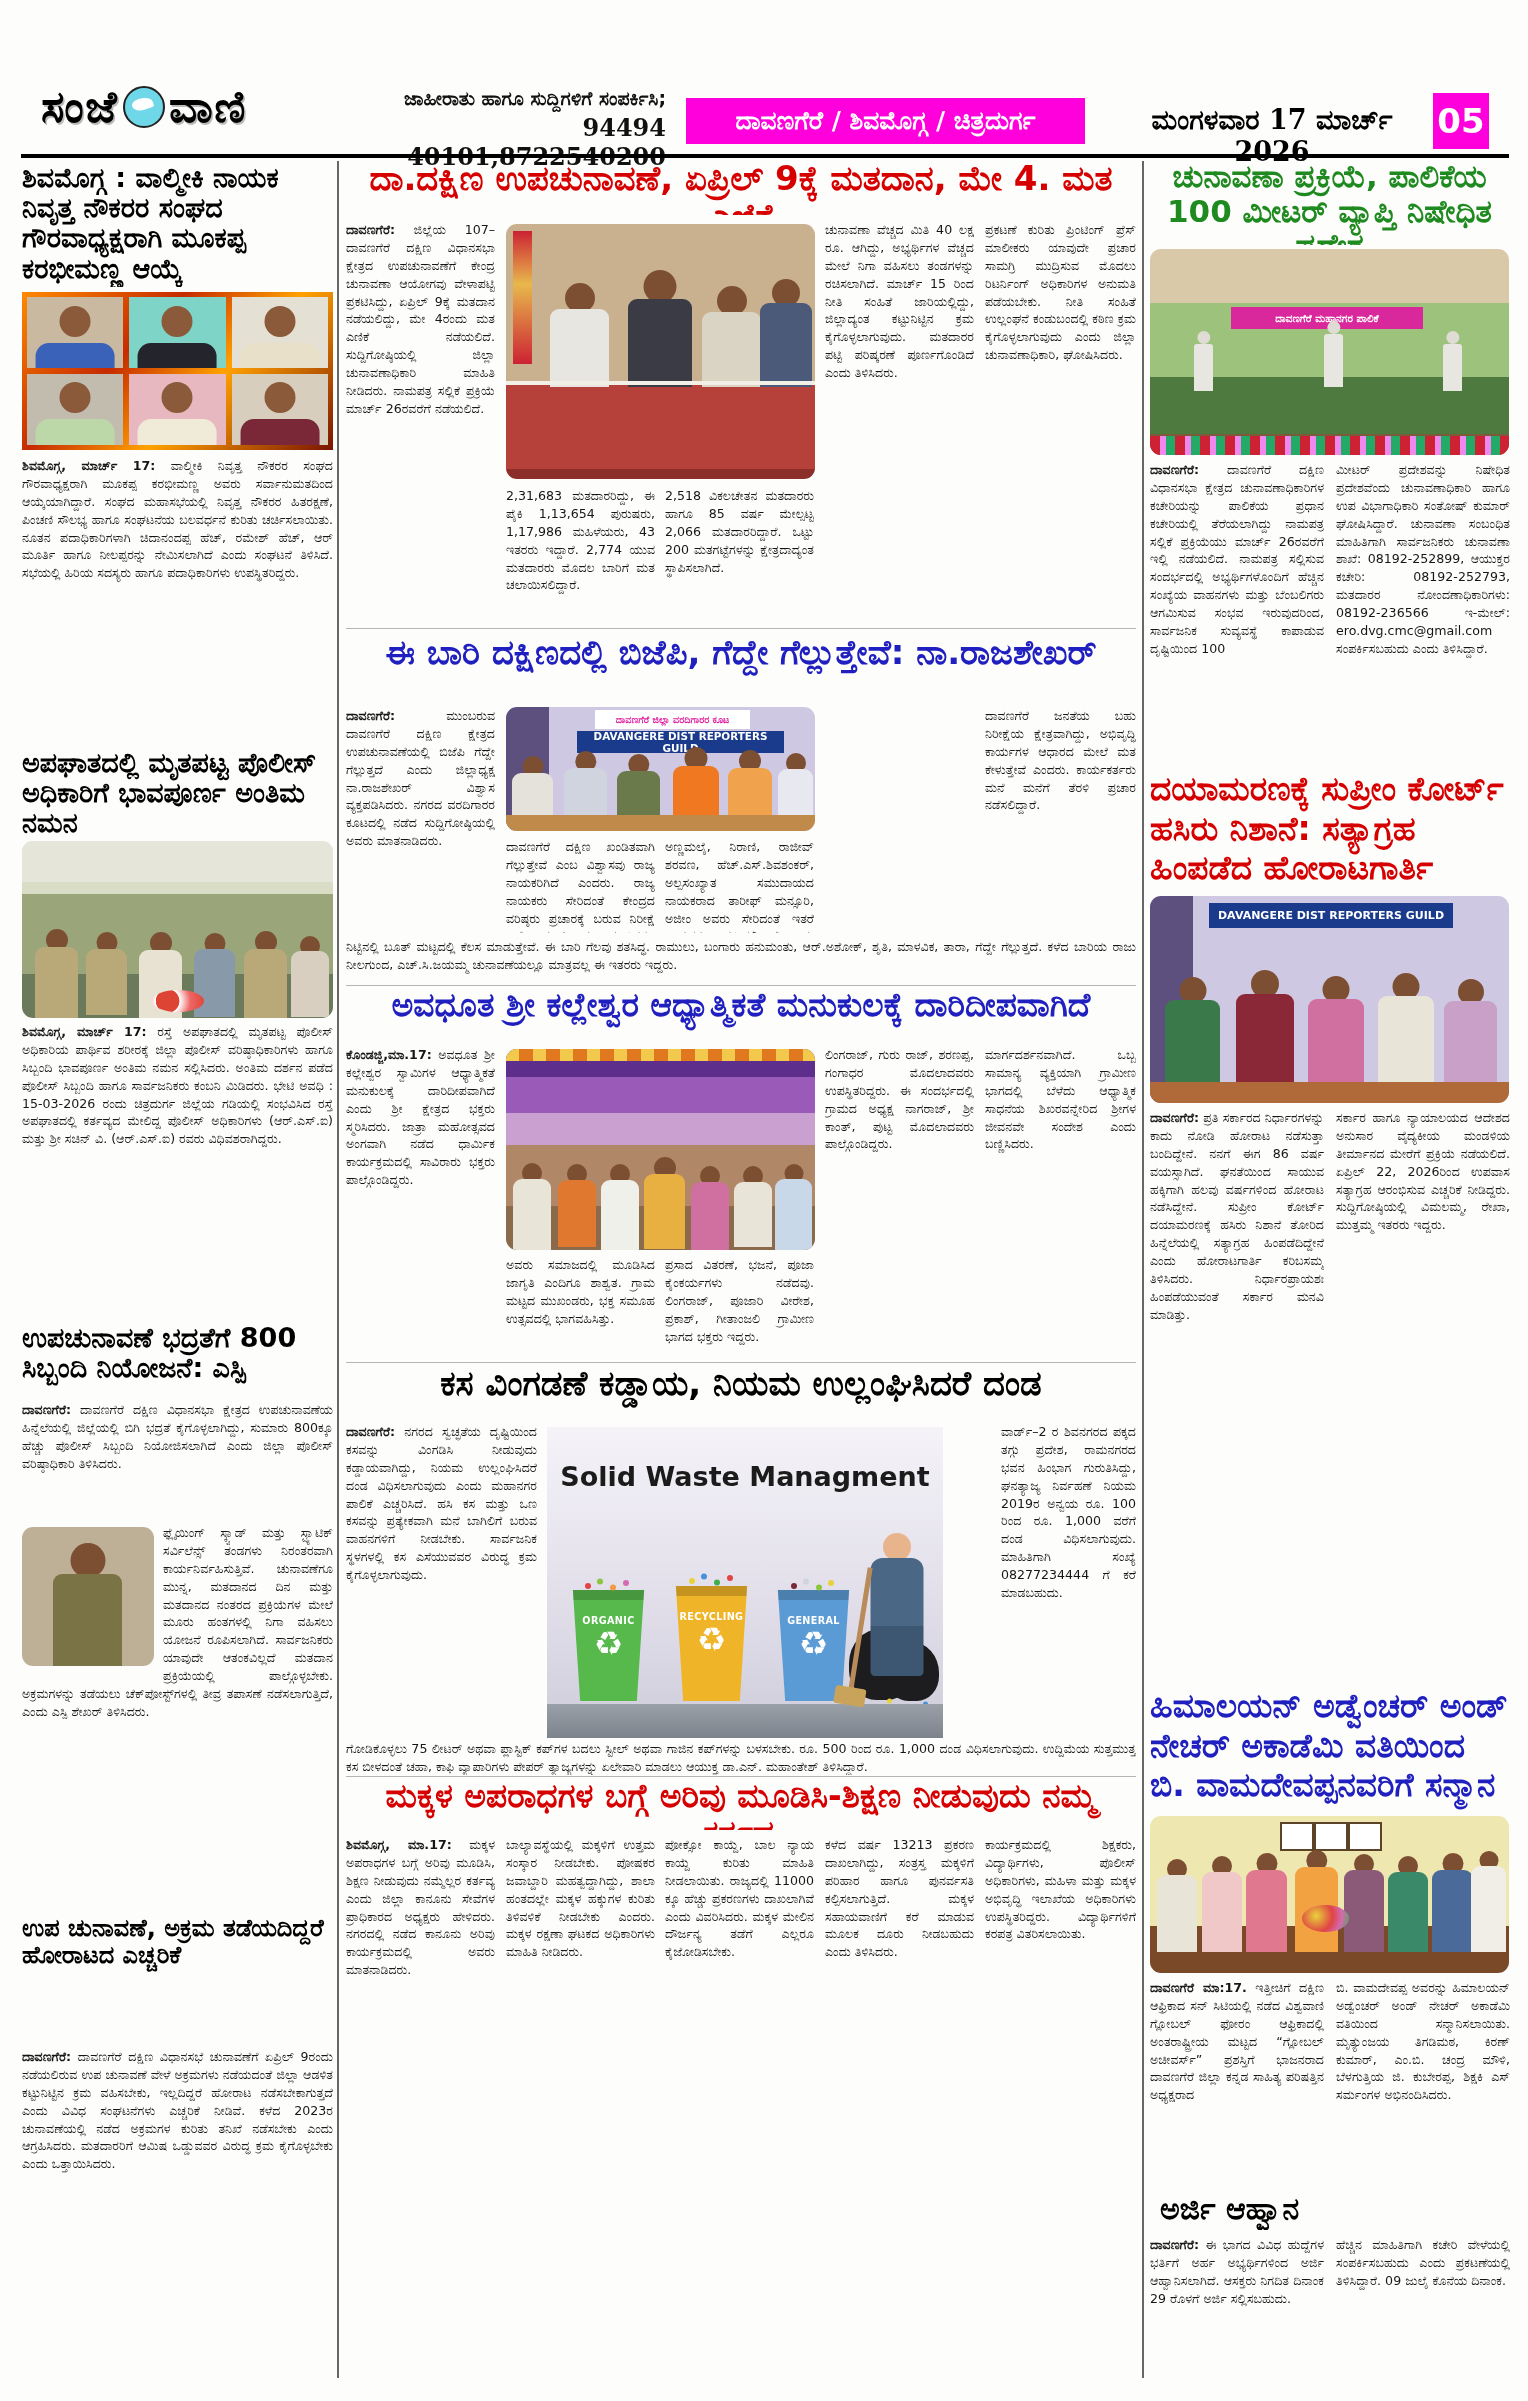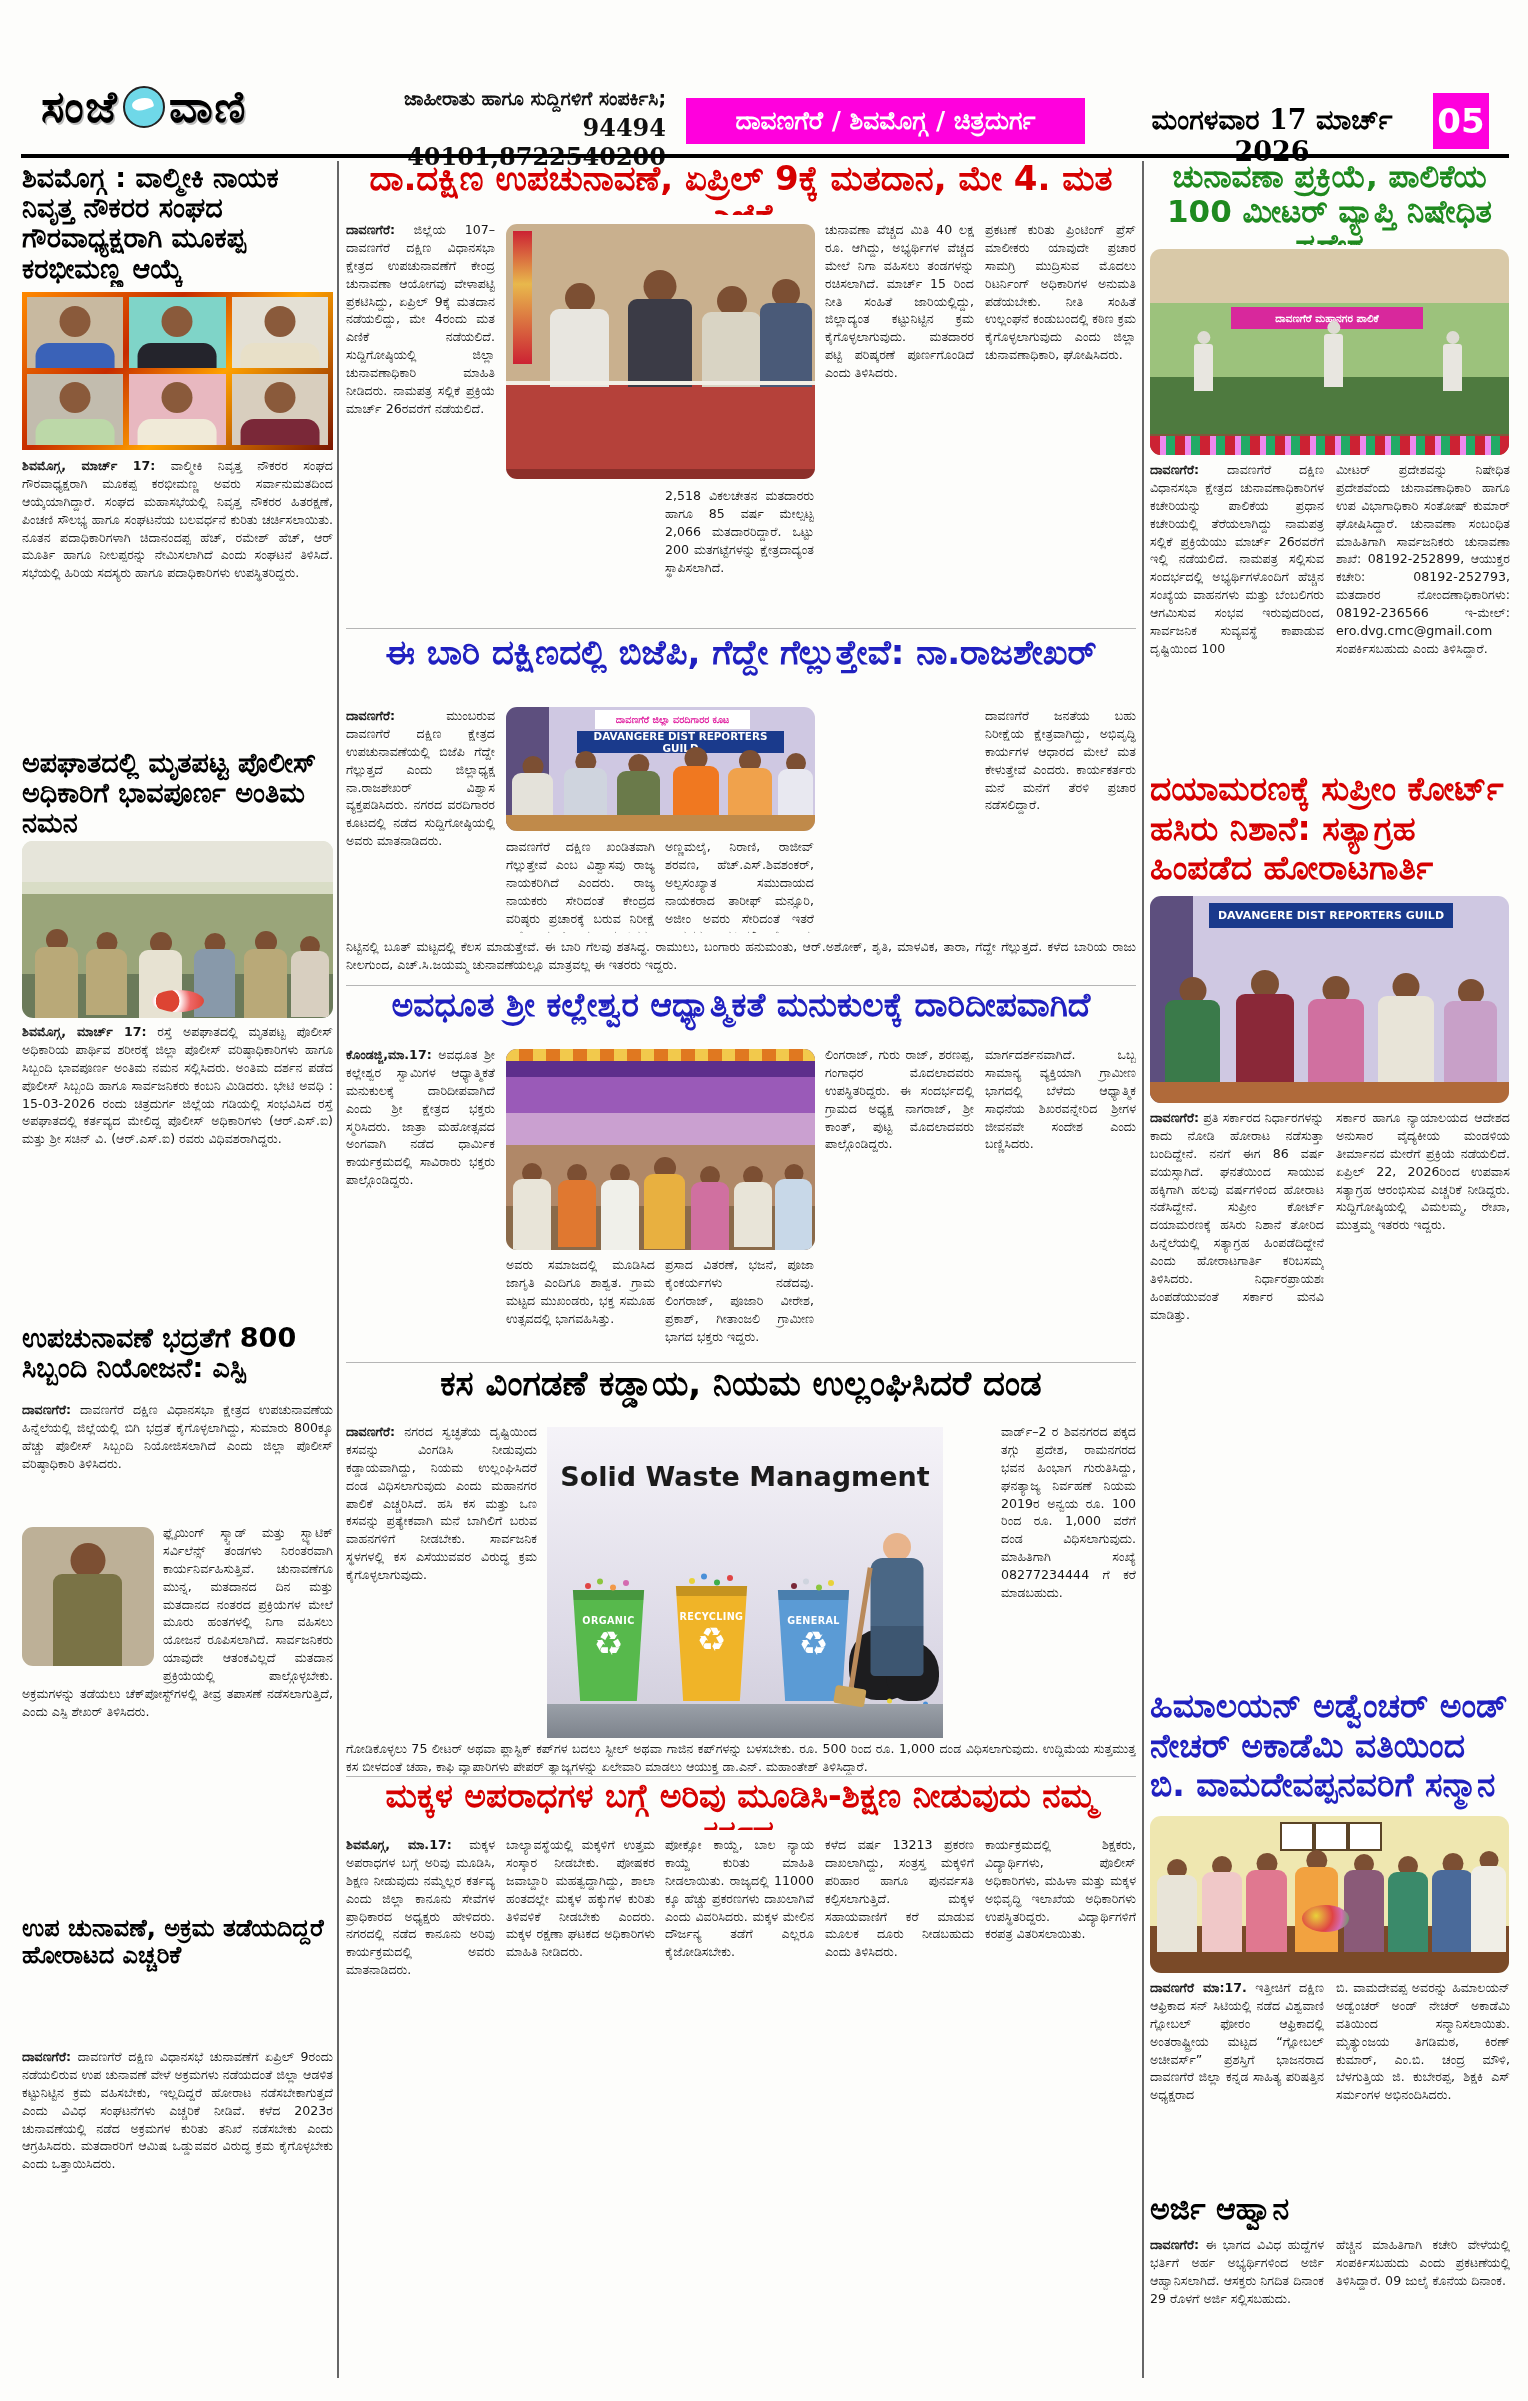--- a/index.html
+++ b/index.html
@@ -173,20 +173,21 @@
       <span>ಜಿಲ್ಲೆಯ 107–ದಾವಣಗೆರೆ ದಕ್ಷಿಣ ವಿಧಾನಸಭಾ ಕ್ಷೇತ್ರದ ಉಪಚುನಾವಣೆಗೆ ಕೇಂದ್ರ ಚುನಾವಣಾ ಆಯೋಗವು ವೇಳಾಪಟ್ಟಿ ಪ್ರಕಟಿಸಿದ್ದು, ಏಪ್ರಿಲ್ 9ಕ್ಕೆ ಮತದಾನ ನಡೆಯಲಿದ್ದು, ಮೇ 4ರಂದು ಮತ ಎಣಿಕೆ ನಡೆಯಲಿದೆ. ಸುದ್ದಿಗೋಷ್ಠಿಯಲ್ಲಿ ಜಿಲ್ಲಾ ಚುನಾವಣಾಧಿಕಾರಿ ಮಾಹಿತಿ ನೀಡಿದರು. ನಾಮಪತ್ರ ಸಲ್ಲಿಕೆ ಪ್ರಕ್ರಿಯೆ ಮಾರ್ಚ್ 26ರವರೆಗೆ ನಡೆಯಲಿದೆ.</span>
     </div>
     <div class="photo" style="top:65px;left:160px;width:309px;height:255px;background:linear-gradient(#c9b08e 0 62%,#b5413a 62% 96%,#8c2f2a 96%);">
       <div style="position:absolute;left:7.4px;top:7.4px;width:19px;height:133px;background:linear-gradient(#c23,#e8b84c 40%,#c23);"></div>
       <div class="fig" style="left:44px;top:59px;width:59px;height:104px;--shirt:#e8e6e0;--hs:30px;"></div>
       <div class="fig" style="left:122px;top:46px;width:64px;height:117px;--shirt:#3b3b46;--hs:33px;"></div>
       <div class="fig" style="left:196px;top:62px;width:59px;height:101px;--shirt:#d9d4c4;--hs:30px;"></div>
       <div class="fig" style="left:254px;top:55px;width:52px;height:108px;--shirt:#4a5a78;--hs:28px;"></div>
       <div class="strip" style="top:157px;height:4.4px;background:#f2efe6;"></div>
     </div>
+    <div class="tcol" style="top:328px;left:160px;width:149px;height:138px;">2,31,683 ಮತದಾರರಿದ್ದು, ಈ ಪೈಕಿ 1,13,654 ಪುರುಷರು, 1,17,986 ಮಹಿಳೆಯರು, 43 ಇತರರು ಇದ್ದಾರೆ. 2,774 ಯುವ ಮತದಾರರು ಮೊದಲ ಬಾರಿಗೆ ಮತ ಚಲಾಯಿಸಲಿದ್ದಾರೆ.</div>
     <div class="tcol" style="top:328px;left:319px;width:149px;height:138px;">2,518 ವಿಕಲಚೇತನ ಮತದಾರರು ಹಾಗೂ 85 ವರ್ಷ ಮೇಲ್ಪಟ್ಟ 2,066 ಮತದಾರರಿದ್ದಾರೆ. ಒಟ್ಟು 200 ಮತಗಟ್ಟೆಗಳನ್ನು ಕ್ಷೇತ್ರದಾದ್ಯಂತ ಸ್ಥಾಪಿಸಲಾಗಿದೆ.</div>
     <div class="tcol" style="top:62px;left:479px;width:149px;height:404px;">ಚುನಾವಣಾ ವೆಚ್ಚದ ಮಿತಿ 40 ಲಕ್ಷ ರೂ. ಆಗಿದ್ದು, ಅಭ್ಯರ್ಥಿಗಳ ವೆಚ್ಚದ ಮೇಲೆ ನಿಗಾ ವಹಿಸಲು ತಂಡಗಳನ್ನು ರಚಿಸಲಾಗಿದೆ. ಮಾರ್ಚ್ 15 ರಿಂದ ನೀತಿ ಸಂಹಿತೆ ಜಾರಿಯಲ್ಲಿದ್ದು, ಜಿಲ್ಲಾದ್ಯಂತ ಕಟ್ಟುನಿಟ್ಟಿನ ಕ್ರಮ ಕೈಗೊಳ್ಳಲಾಗುವುದು. ಮತದಾರರ ಪಟ್ಟಿ ಪರಿಷ್ಕರಣೆ ಪೂರ್ಣಗೊಂಡಿದೆ ಎಂದು ತಿಳಿಸಿದರು.</div>
     <div class="tcol" style="top:62px;left:639px;width:151px;height:404px;">ಪ್ರಕಟಣೆ ಕುರಿತು ಪ್ರಿಂಟಿಂಗ್ ಪ್ರೆಸ್ ಮಾಲೀಕರು ಯಾವುದೇ ಪ್ರಚಾರ ಸಾಮಗ್ರಿ ಮುದ್ರಿಸುವ ಮೊದಲು ರಿಟರ್ನಿಂಗ್ ಅಧಿಕಾರಿಗಳ ಅನುಮತಿ ಪಡೆಯಬೇಕು. ನೀತಿ ಸಂಹಿತೆ ಉಲ್ಲಂಘನೆ ಕಂಡುಬಂದಲ್ಲಿ ಕಠಿಣ ಕ್ರಮ ಕೈಗೊಳ್ಳಲಾಗುವುದು ಎಂದು ಜಿಲ್ಲಾ ಚುನಾವಣಾಧಿಕಾರಿ, ಘೋಷಿಸಿದರು.</div>
   </article>
 
   <article style="left:346px;top:630px;width:790px;height:353px;">
     <h2 class="hl c-blue center-hl" style="top:3px;height:68px;font-size:34px;">ಈ ಬಾರಿ ದಕ್ಷಿಣದಲ್ಲಿ ಬಿಜೆಪಿ, ಗೆದ್ದೇ ಗೆಲ್ಲುತ್ತೇವೆ: ನಾ.ರಾಜಶೇಖರ್</h2>
     <div class="tcol" style="top:77px;left:0;width:149px;height:226px;">
       <b class="lead">ದಾವಣಗೆರೆ:</b>
       <span>ಮುಂಬರುವ ದಾವಣಗೆರೆ ದಕ್ಷಿಣ ಕ್ಷೇತ್ರದ ಉಪಚುನಾವಣೆಯಲ್ಲಿ ಬಿಜೆಪಿ ಗೆದ್ದೇ ಗೆಲ್ಲುತ್ತದೆ ಎಂದು ಜಿಲ್ಲಾಧ್ಯಕ್ಷ ನಾ.ರಾಜಶೇಖರ್ ವಿಶ್ವಾಸ ವ್ಯಕ್ತಪಡಿಸಿದರು. ನಗರದ ವರದಿಗಾರರ ಕೂಟದಲ್ಲಿ ನಡೆದ ಸುದ್ದಿಗೋಷ್ಠಿಯಲ್ಲಿ ಅವರು ಮಾತನಾಡಿದರು.</span>
@@ -328,21 +329,21 @@
       <div style="position:absolute;left:152px;top:89px;width:47px;height:27px;border-radius:50%;background:radial-gradient(circle at 30% 40%,#e8d23a,#e04444 45%,#d46ab0 70%,#3fae4c);"></div>
     </div>
     <div class="tcol" style="top:293px;left:0;width:174px;height:208px;">
       <b class="lead">ದಾವಣಗೆರೆ ಮಾ:17.</b>
       <span>ಇತ್ತೀಚಿಗೆ ದಕ್ಷಿಣ ಆಫ್ರಿಕಾದ ಸನ್ ಸಿಟಿಯಲ್ಲಿ ನಡೆದ ವಿಶ್ವವಾಣಿ ಗ್ಲೋಬಲ್ ಫೋರಂ ಆಫ್ರಿಕಾದಲ್ಲಿ ಅಂತರಾಷ್ಟ್ರೀಯ ಮಟ್ಟದ “ಗ್ಲೋಬಲ್ ಅಚೀವರ್ಸ್” ಪ್ರಶಸ್ತಿಗೆ ಭಾಜನರಾದ ದಾವಣಗೆರೆ ಜಿಲ್ಲಾ ಕನ್ನಡ ಸಾಹಿತ್ಯ ಪರಿಷತ್ತಿನ ಅಧ್ಯಕ್ಷರಾದ</span>
     </div>
     <div class="tcol" style="top:293px;left:186px;width:174px;height:208px;">ಬಿ. ವಾಮದೇವಪ್ಪ ಅವರನ್ನು ಹಿಮಾಲಯನ್ ಅಡ್ವೆಂಚರ್ ಅಂಡ್ ನೇಚರ್ ಅಕಾಡೆಮಿ ವತಿಯಿಂದ ಸನ್ಮಾನಿಸಲಾಯಿತು. ಮೃತ್ಯುಂಜಯ ತಿಗಡಿಮಠ, ಕಿರಣ್ ಕುಮಾರ್, ಎಂ.ಬಿ. ಚಂದ್ರ ಮೌಳಿ, ಬೆಳಗುತ್ತಿಯ ಜಿ. ಕುಬೇರಪ್ಪ, ಶಿಕ್ಷಕಿ ಎಸ್ ಸರ್ಮಂಗಳ ಅಭಿನಂದಿಸಿದರು.</div>
   </article>
 
   <article style="left:1150px;top:2192px;width:359px;height:186px;">
-    <h2 class="hl c-black" style="top:0;height:38px;font-size:30px;">ಅರ್ಜಿ ಆಹ್ವಾನ</h2>
+    <h2 class="hl c-black" style="top:0;height:38px;font-size:30px;margin-left:10px;">ಅರ್ಜಿ ಆಹ್ವಾನ</h2>
     <div class="tcol" style="top:44px;left:0;width:174px;height:140px;">
       <b class="lead">ದಾವಣಗೆರೆ:</b>
       <span>ಈ ಭಾಗದ ವಿವಿಧ ಹುದ್ದೆಗಳ ಭರ್ತಿಗೆ ಅರ್ಹ ಅಭ್ಯರ್ಥಿಗಳಿಂದ ಅರ್ಜಿ ಆಹ್ವಾನಿಸಲಾಗಿದೆ. ಆಸಕ್ತರು ನಿಗದಿತ ದಿನಾಂಕ 29 ರೊಳಗೆ ಅರ್ಜಿ ಸಲ್ಲಿಸಬಹುದು.</span>
     </div>
     <div class="tcol" style="top:44px;left:186px;width:174px;height:140px;">ಹೆಚ್ಚಿನ ಮಾಹಿತಿಗಾಗಿ ಕಚೇರಿ ವೇಳೆಯಲ್ಲಿ ಸಂಪರ್ಕಿಸಬಹುದು ಎಂದು ಪ್ರಕಟಣೆಯಲ್ಲಿ ತಿಳಿಸಿದ್ದಾರೆ. 09 ಜುಲೈ ಕೊನೆಯ ದಿನಾಂಕ.</div>
   </article>
 
 </div>
 
 

